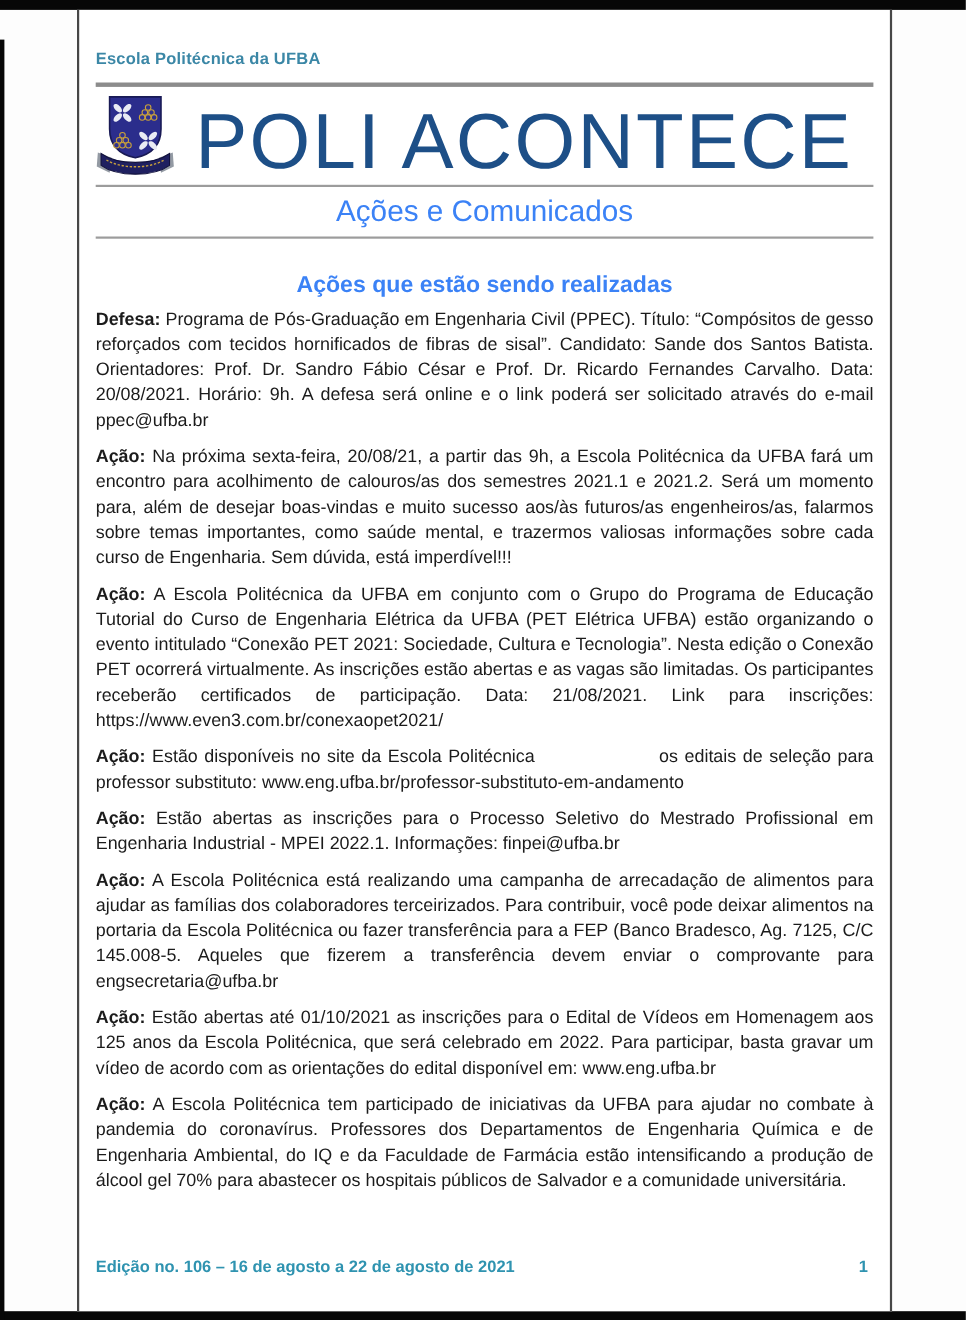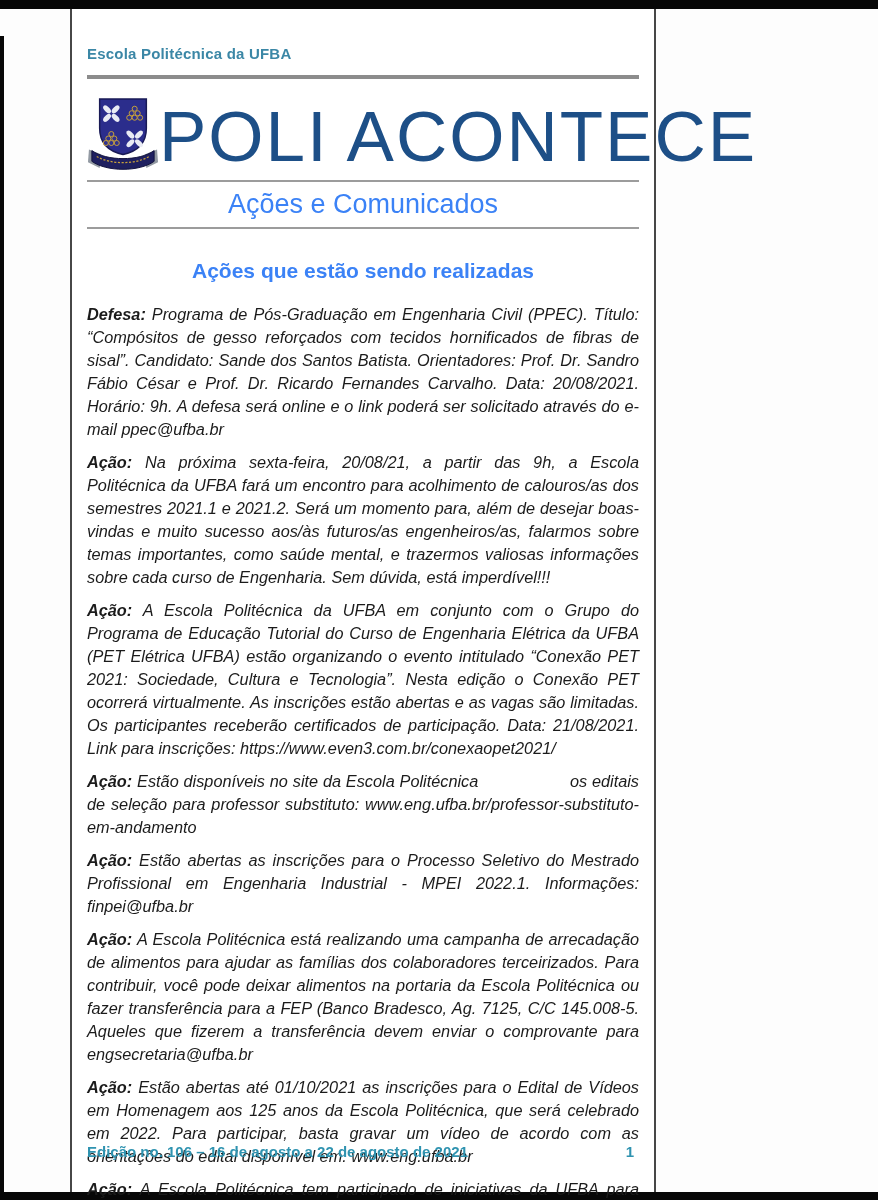--- a/index.html
+++ b/index.html
@@ -7,38 +7,38 @@
     width:878px;height:1200px;position:relative;overflow:hidden;
     background:#ffffff;
     font-family:"Liberation Sans",sans-serif;
   }
   .canvas{position:absolute;inset:0;background:#fdfdfd;}
   .edge{background:#070707;position:absolute;}
   .edge-top{top:0;left:0;right:0;height:9px;}
   .edge-bottom{bottom:0;left:0;right:0;height:8px;}
   .edge-left{left:0;top:36px;bottom:0;width:4px;}
   .page{
-    position:absolute;left:70px;top:9px;width:586px;bottom:8px;
+    position:absolute;left:70px;top:9px;width:741px;bottom:8px;
     background:#ffffff;box-sizing:border-box;
     border-left:2px solid #474747;border-right:2px solid #474747;
     padding:36px 15px 0 15px;
   }
   .org{color:#3b87a6;font-size:15px;font-weight:700;letter-spacing:.2px;}
   .rule{width:100%;}
   .rule-thick{height:4px;background:#8c8c8c;margin-top:13px;}
   .rule-thin{height:2px;background:#9c9c9c;margin-top:3px;}
-  .masthead{display:flex;align-items:center;margin-top:16px;height:82px;}
+  .masthead{display:flex;align-items:flex-end;margin-top:4px;height:82px;}
   .crest{flex:0 0 auto;display:block;}
   .title{
     flex:1;text-align:center;color:#1d4f87;font-size:71px;font-weight:500;
     line-height:1;white-space:nowrap;letter-spacing:2px;
   }
   .subtitle{text-align:center;color:#3b82f6;font-size:27px;font-weight:400;margin:7px 0;}
   .section-heading{text-align:center;color:#3b82f6;font-size:21px;font-weight:700;margin:30px 0 0 0;}
-  .bodytext{margin-top:20px;font-style:italic;}
+  .bodytext{margin-top:8px;}
   .para{
     font-size:16.3px;line-height:23px;text-align:justify;color:#1b1b1b;
     margin:0 0 10px 0;
   }
   .para strong{font-weight:700;}
   .footer{
     position:absolute;left:15px;right:20px;top:1113px;
     display:flex;justify-content:space-between;align-items:baseline;
     color:#2f93b0;font-size:15px;font-weight:700;margin-top:21px;
   }

